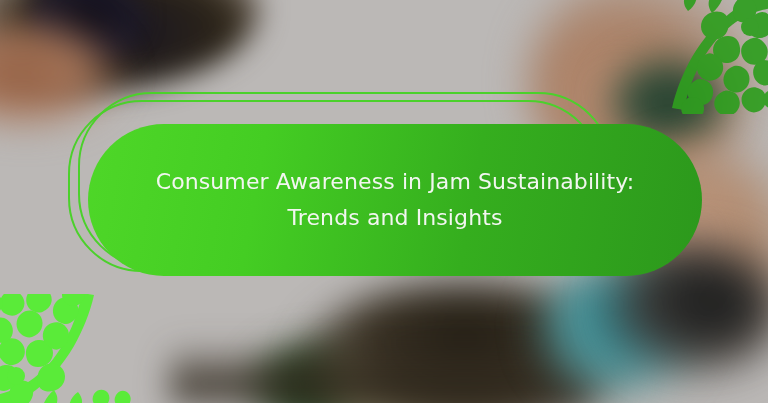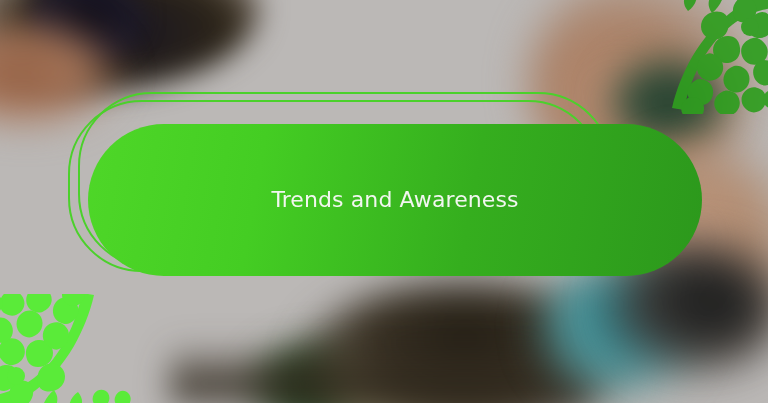--- a/index.html
+++ b/index.html
@@ -277,17 +277,18 @@
       <path d="M110 113 c5 -3 7 -9 4 -14 c-4 -5 -11 -4 -14 1 c-3 5 -1 11 4 13 c2 1 4 1 6 0 Z"></path>
       <path d="M132 113 c5 -3 6 -9 3 -13 c-4 -5 -10 -4 -13 1 c-3 5 -1 10 4 12 c2 1 4 1 6 0 Z"></path>
     </g>
   </svg>
 
   <div class="ghost ghost-outer"></div>
   <div class="ghost ghost-inner"></div>
 
   <div class="hero-card">
     <h1 class="hero-title">
-      <span class="line">Trends and Awareness</span>
+      <span class="line">Consumer Awareness in Jam Sustainability:</span>
+      <span class="line">Trends and Insights</span>
     </h1>
   </div>
 
 </div>
 
 </body></html>

